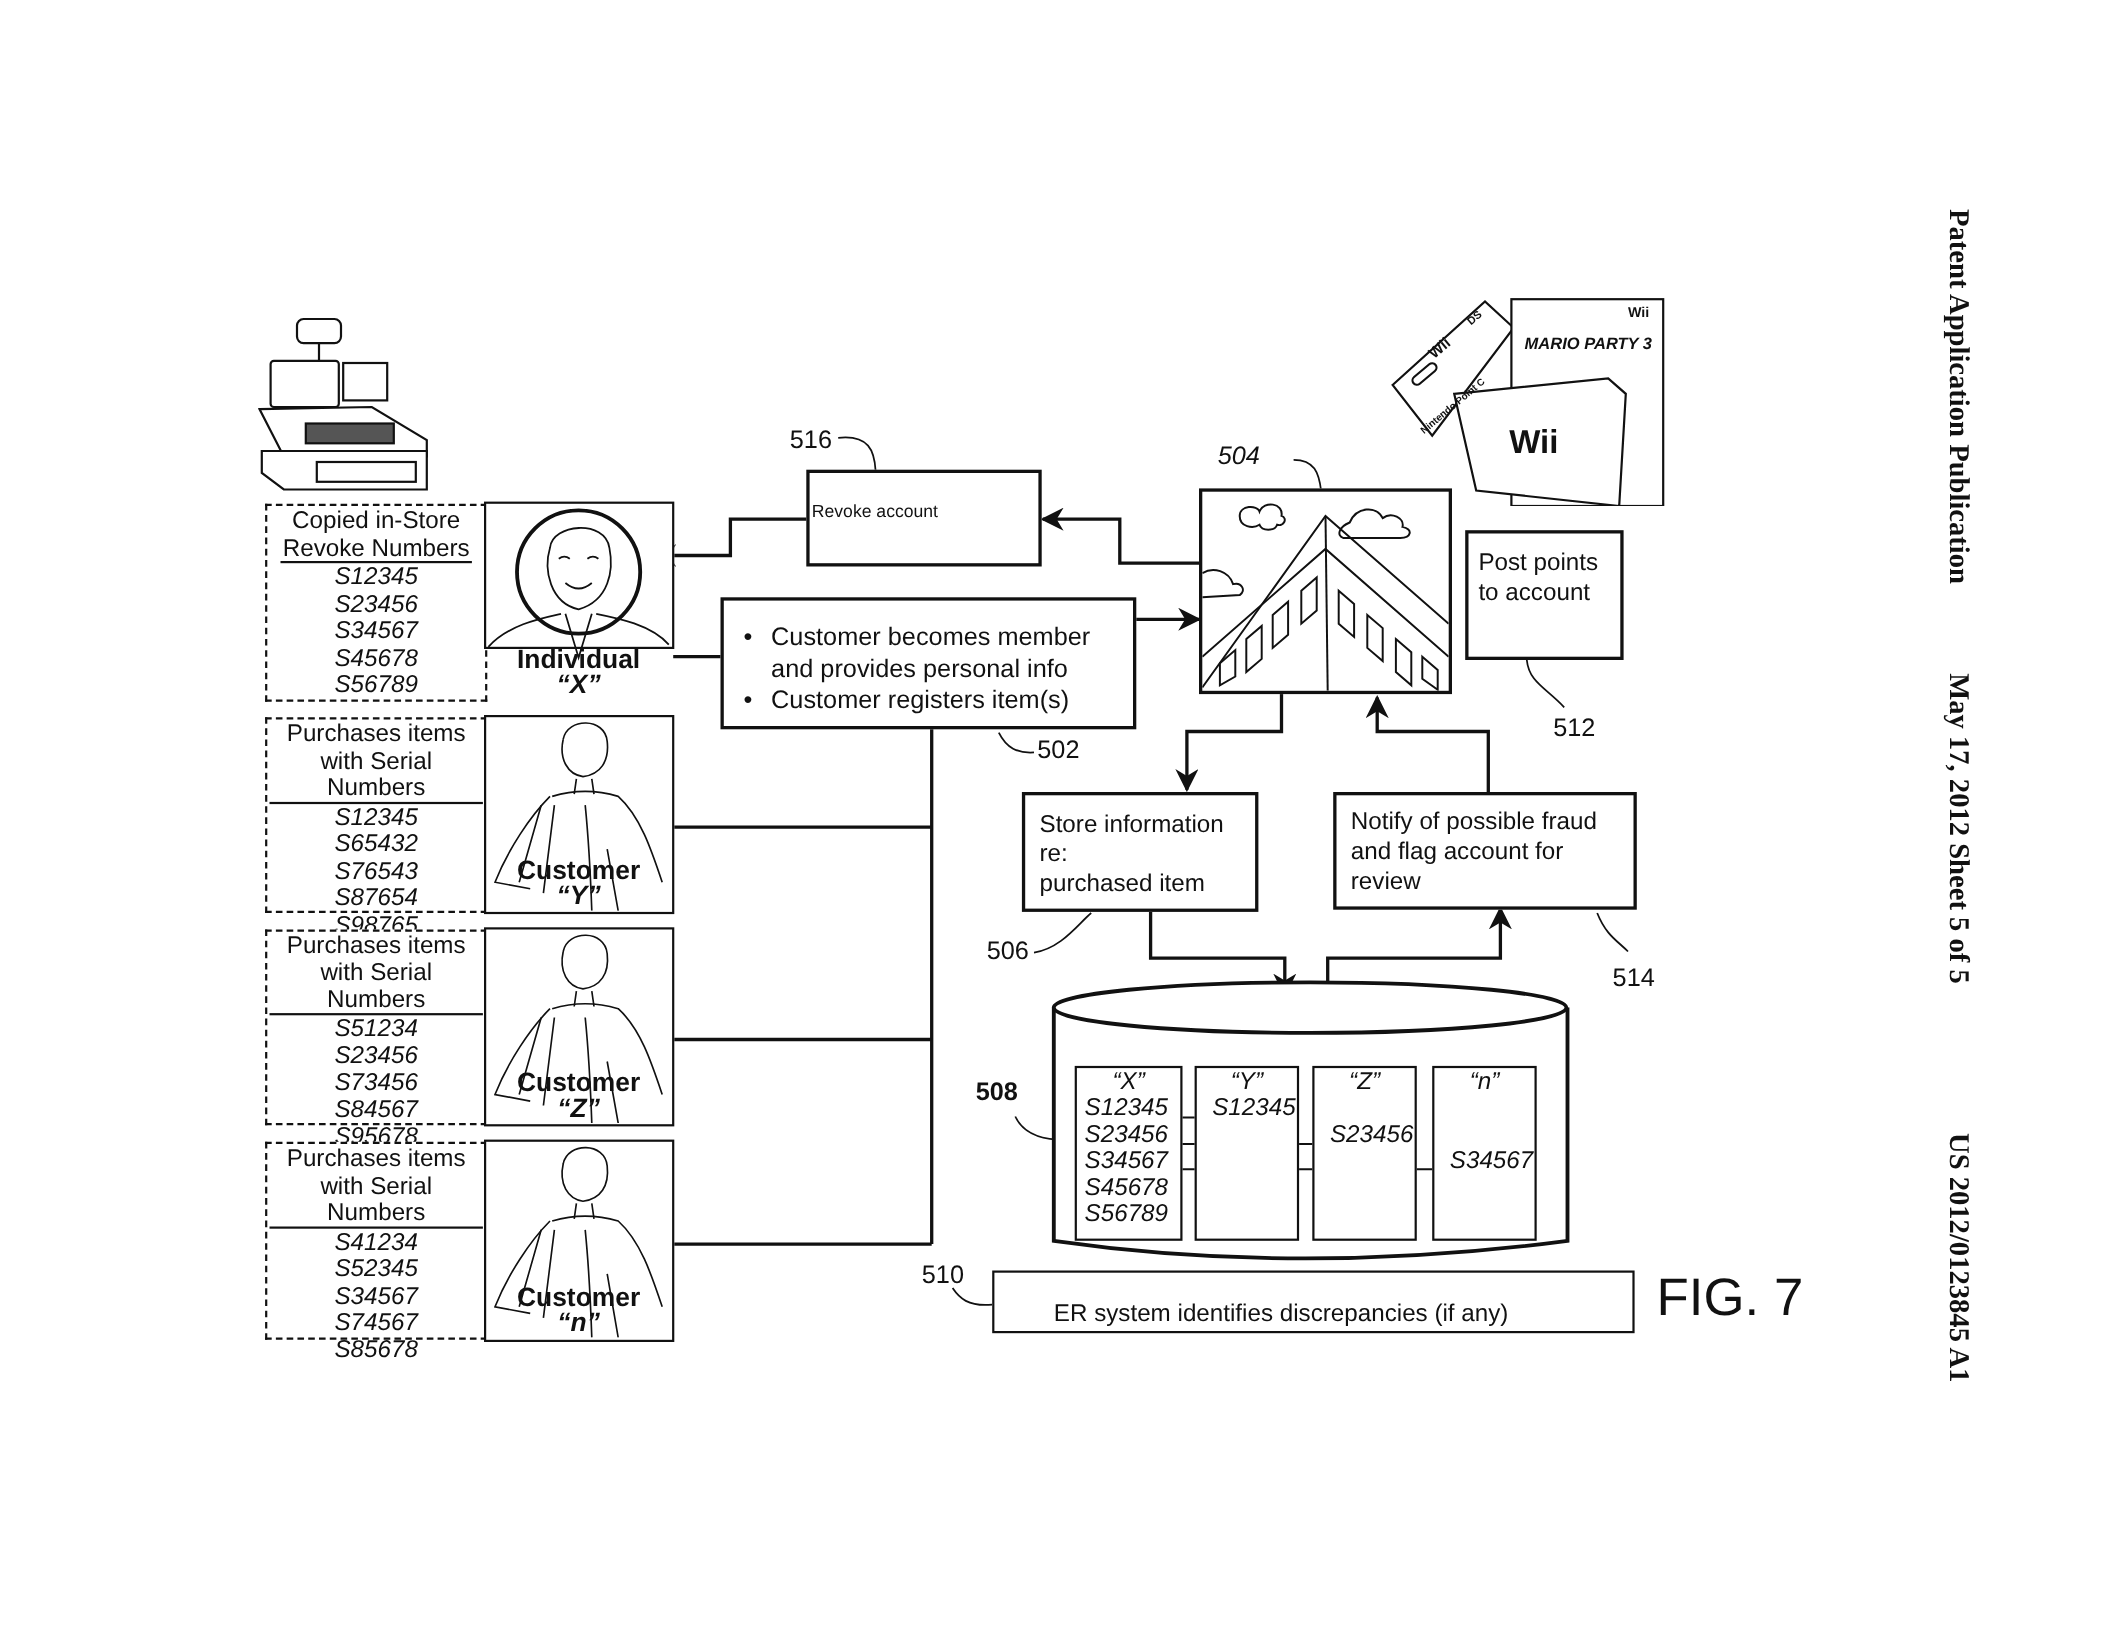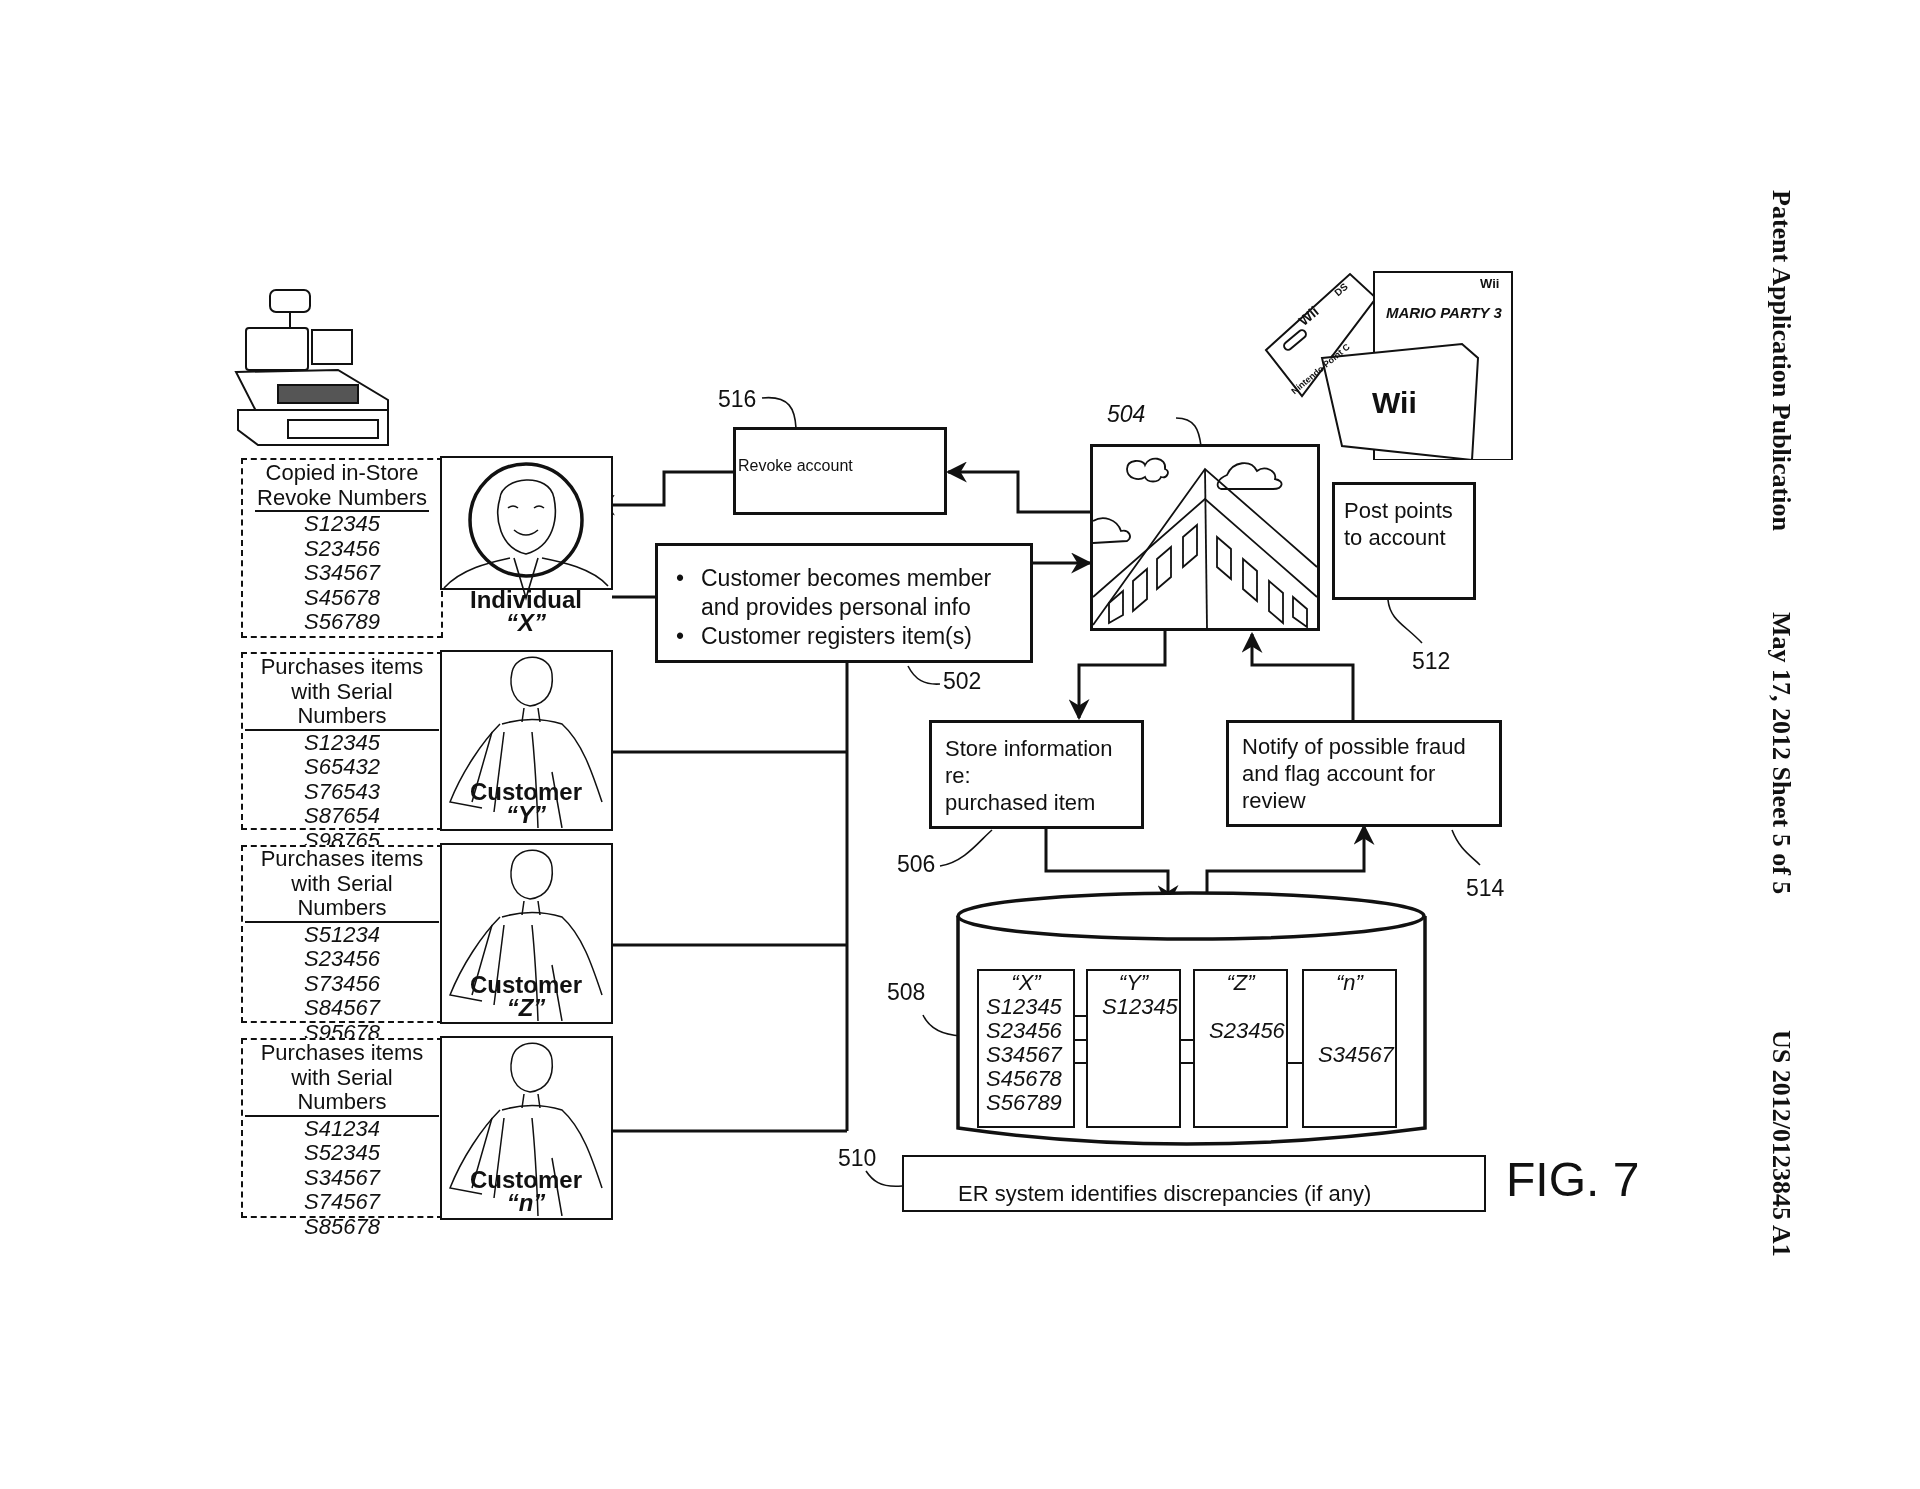--- a/index.html
+++ b/index.html
@@ -249,30 +249,30 @@
 <div class="ref" style="left:1412px;top:648px;">512</div>
 
 <div class="box" style="left:929px;top:720px;width:215px;height:109px;">
   <div class="abs" style="left:13px;top:12px;font-size:22px;line-height:27px;">
     <div>Store information re:</div>
     <div>purchased item</div>
   </div>
 </div>
 <div class="ref" style="left:897px;top:851px;">506</div>
 
-<div class="box" style="left:1212px;top:720px;width:276px;height:107px;margin-left:14px;">
+<div class="box" style="left:1212px;top:720px;width:276px;height:107px;">
   <div class="abs" style="left:13px;top:10px;font-size:22px;line-height:27px;">
     <div>Notify of possible fraud</div>
     <div>and flag account for</div>
     <div>review</div>
   </div>
 </div>
 <div class="ref" style="left:1466px;top:875px;">514</div>
 
-<div class="ref" style="left:887px;top:979px;">508</div>
+<div class="ref" style="left:887px;top:979px;font-weight:bold;">508</div>
 <div class="db-col" style="left:977px;top:969px;width:98px;height:159px;">
   <div class="h">“X”</div>
   <div class="s" style="padding-left:7px;">S12345</div>
   <div class="s" style="padding-left:7px;">S23456</div>
   <div class="s" style="padding-left:7px;">S34567</div>
   <div class="s" style="padding-left:7px;">S45678</div>
   <div class="s" style="padding-left:7px;">S56789</div>
 </div>
 <div class="db-col" style="left:1086px;top:969px;width:95px;height:159px;">
   <div class="h">“Y”</div>

